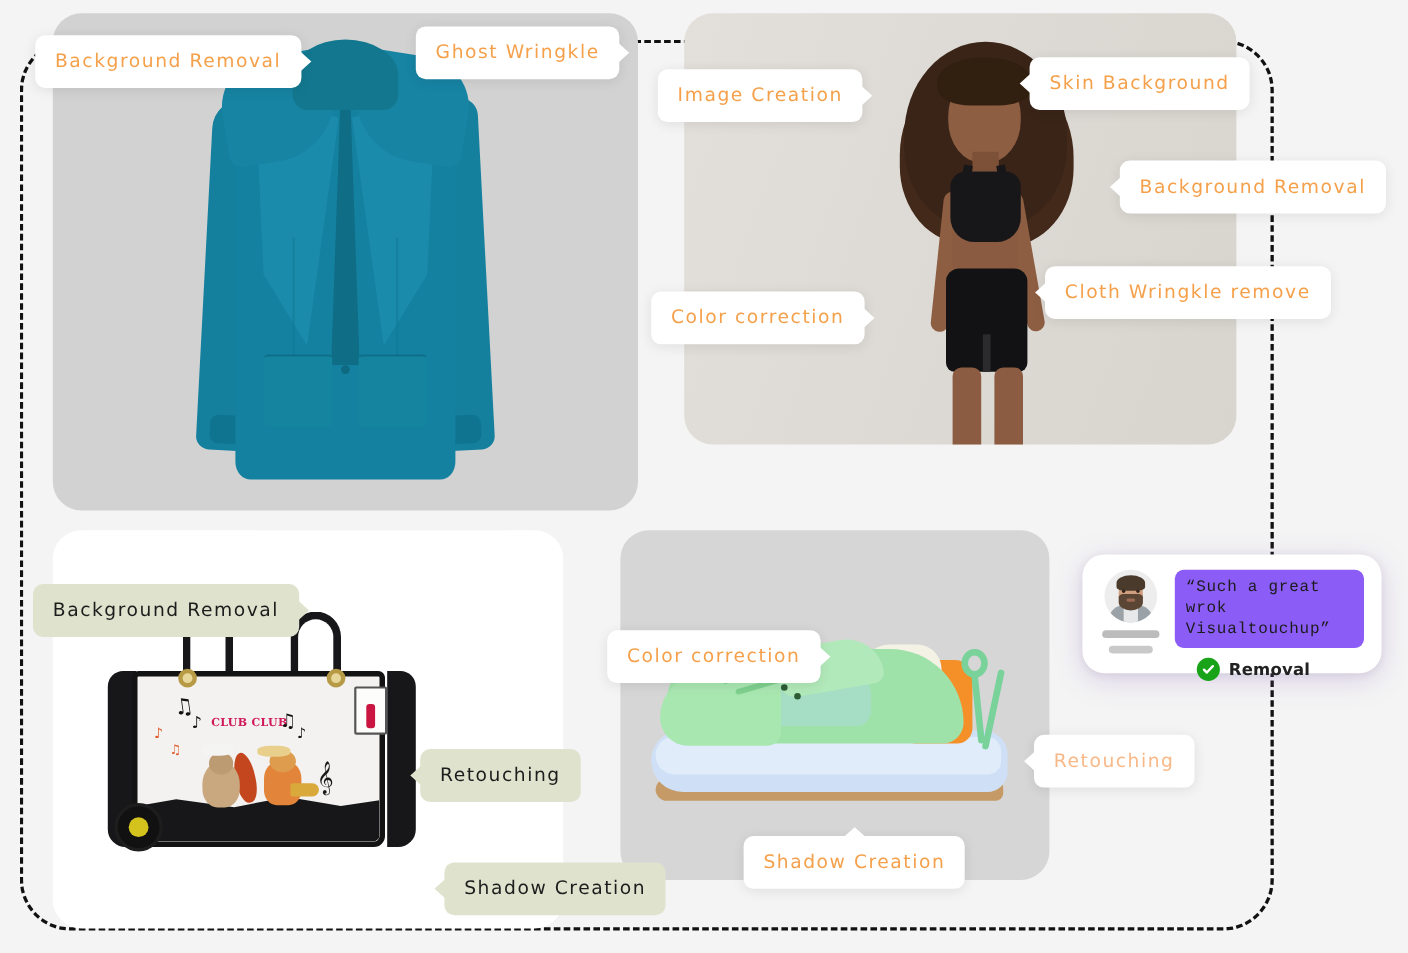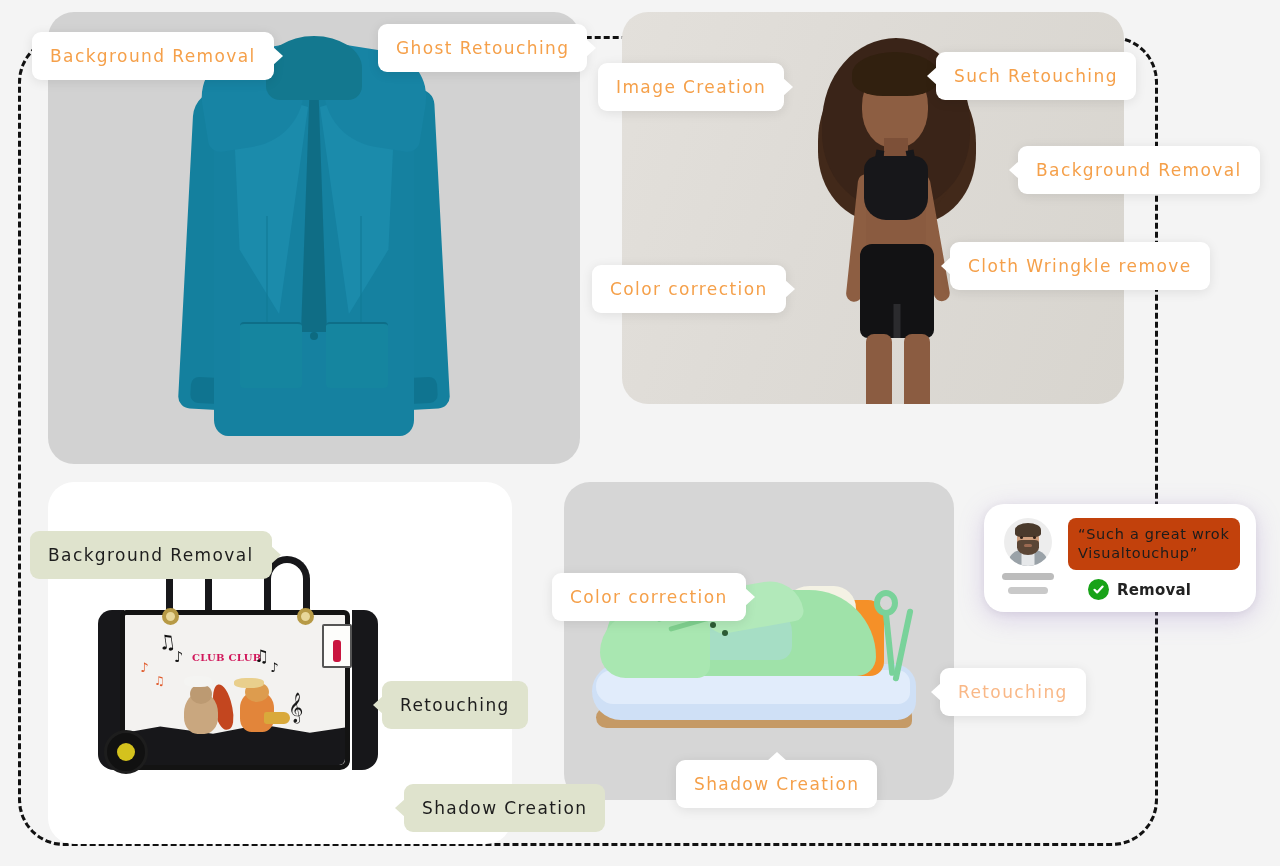--- a/index.html
+++ b/index.html
@@ -337,22 +337,22 @@
              border-radius:50%; z-index:3;}
   .av-eye.l{ left:16px;} .av-eye.r{ right:16px;}
   .av-body { position:absolute; left:50%; bottom:0; width:40px; height:16px;
              transform:translateX(-50%); background:#9aa2a8; border-radius:14px 14px 0 0; }
   .av-shirt{ position:absolute; left:50%; bottom:0; width:13px; height:14px;
              transform:translateX(-50%); background:#e6e8ea; }
   .ts-bar1 { width:52px; height:7px; background:#bcbcbc; border-radius:4px; }
   .ts-bar2 { width:40px; height:7px; background:#c9c9c9; border-radius:4px; }
   .ts-right{ flex:1; display:flex; flex-direction:column; gap:9px; }
   .ts-quote{
-    background:#c2410c; border-radius:8px; padding:7px 10px;
-    font-size:14.5px; color:#1c1c1c; letter-spacing:.7px; line-height:1.32;
+    background:#8b5cf6; border-radius:8px; padding:7px 10px;
+    font-size:14.5px; color:#1c1c1c; letter-spacing:.7px; line-height:1.32;font-family:Liberation Mono, monospace;
   }
   .ts-approved { display:flex; align-items:center; gap:8px; padding-left:20px; }
   .ts-check {
     width:21px; height:21px; border-radius:50%; background:#18a318;
     display:flex; align-items:center; justify-content:center; flex:none;
   }
   .ts-check svg { display:block; }
   .ts-approved-label { font-size:15px; font-weight:bold; color:#222; letter-spacing:.2px; }
 </style>
 </head>
@@ -452,25 +452,25 @@
       <div class="sh-eyelet e3"></div>
       <div class="sh-eyelet e4"></div>
       <div class="sh-loop"></div>
       <div class="sh-strings"></div>
       <div class="sh-strings2"></div>
     </div>
   </div>
 
   <div class="chip white tail-r c-bgrem-1">Background Removal</div>
 
-  <div class="chip white tail-r c-ghost">Ghost Retouching</div>
+  <div class="chip white tail-r c-ghost">Ghost Wringkle</div>
 
   <div class="chip white tail-r c-mask">Image Creation</div>
 
-  <div class="chip white tail-l c-skin">Such Retouching</div>
+  <div class="chip white tail-l c-skin">Skin Background</div>
 
   <div class="chip white tail-l c-bgrem-2">Background Removal</div>
 
   <div class="chip white tail-l c-cloth">Cloth Wringkle remove</div>
 
   <div class="chip white tail-r c-colcor-1">Color correction</div>
 
   <div class="chip green tail-r c-bgrem-3">Background Removal</div>
 
   <div class="chip green tail-l c-retouch-1">Retouching</div>

